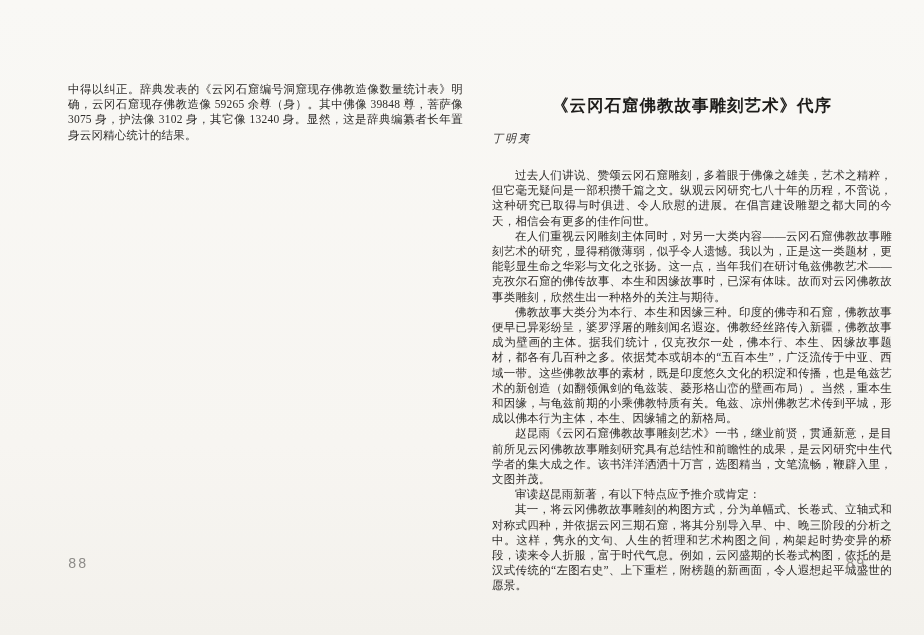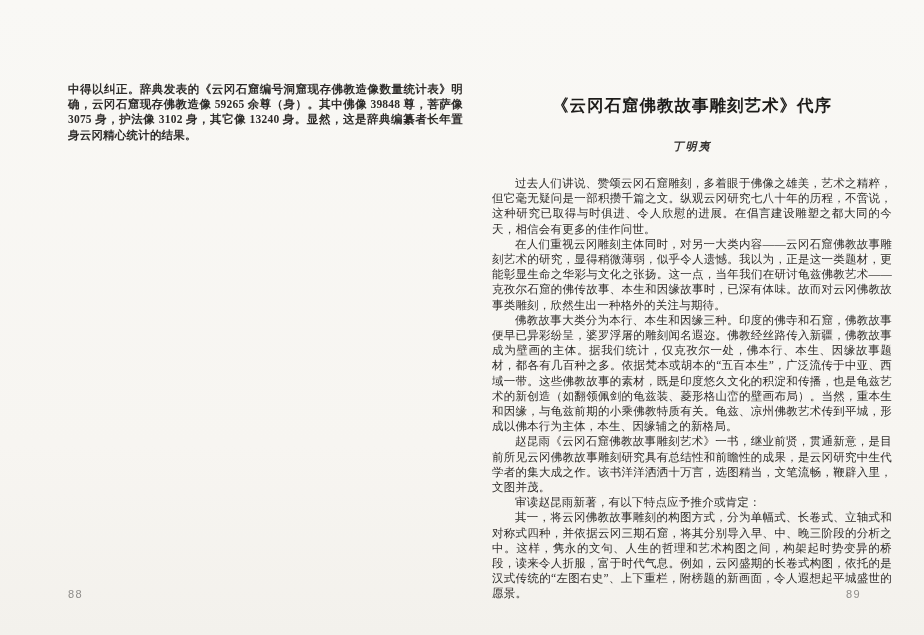--- a/index.html
+++ b/index.html
@@ -9,21 +9,21 @@
     font-family: "Liberation Serif", "DejaVu Serif", serif;
   }
   .spread {
     position: relative;
     width: 924px; height: 635px;
     background: linear-gradient(180deg, #f9f8f5 0%, #f7f5f1 70%, #f3f1ec 100%);
     overflow: hidden;
   }
   .page-left {
     position: absolute;
-    left: 68px; top: 82px; width: 395px; font-weight: bold;
+    left: 68px; top: 82px; width: 395px;
   }
   .page-right {
     position: absolute;
     left: 492px; top: 95px; width: 400px;
   }
   p.body-text {
     margin: 0;
     font-size: 11.5px;
     line-height: 15.2px;
     color: #2f2d2b;
@@ -44,36 +44,34 @@
   h1.title {
     margin: 0 0 0 0;
     font-size: 16.5px;
     font-weight: bold;
     color: #1d1c1a;
     text-align: center;
     letter-spacing: 1px;
     line-height: 22px;
   }
   .author {
-    margin: 22px 0 0 0;
+    margin: 14px 0 0 0;
     font-size: 11px;
     color: #33312f;
-    text-align: center;
     font-style: italic;
     letter-spacing: 2px;
-    font-weight: bold;
   }
   .body-block { margin-top: 22px; }
   .pagenum {
     position: absolute;
-    top: 588px;
-    font-size: 11px;
+    top: 556px;
+    font-size: 14px;
     color: #8d8b88;
     letter-spacing: 1.5px;
-    font-family: Liberation Sans, sans-serif;
+    font-family: Liberation Mono, monospace;
   }
   .pagenum.left  { left: 68px; }
   .pagenum.right { left: 846px; }
 </style>
 </head>
 <body>
 
 <div class="spread">
 
   <section class="page-left">

